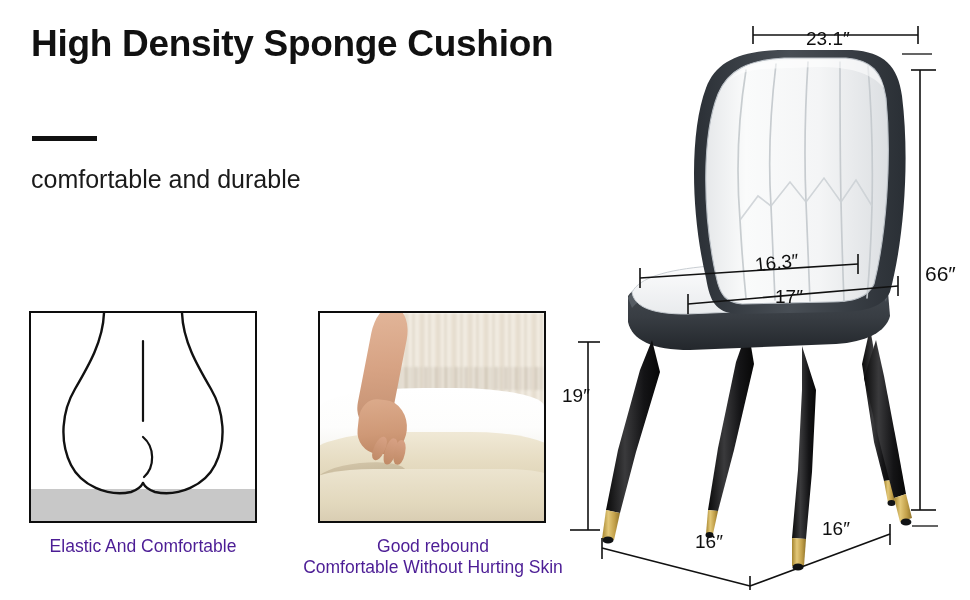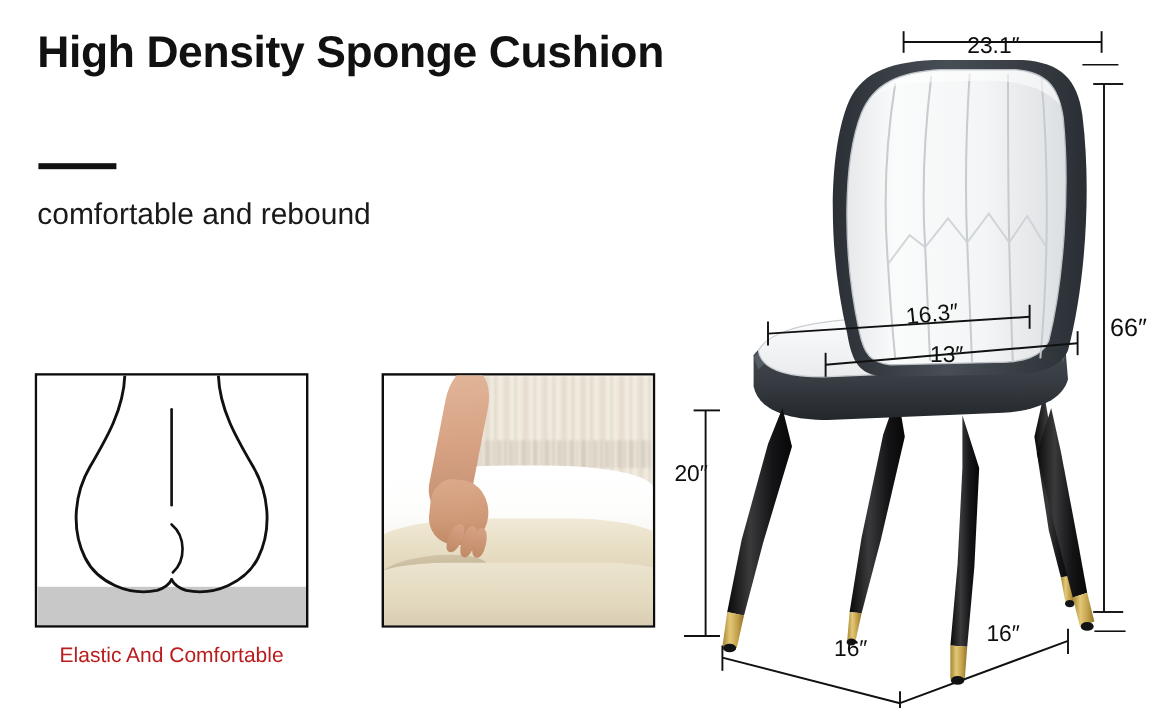--- a/index.html
+++ b/index.html
@@ -32,21 +32,21 @@
   
   .panel{
     position:absolute;border:2px solid #0d0d0d;
     background:#ffffff;box-sizing:border-box;overflow:hidden;
   }
   #panel-elastic{left:29px;top:311px;width:228px;height:212px;}
   #panel-rebound{left:318px;top:311px;width:228px;height:212px;}
 
   .caption{
     position:absolute;text-align:center;
-    font-size:17.5px;color:#b91c1c;line-height:21px;
+    font-size:17.5px;color:#4c1d95;line-height:21px;
   }
   #caption-elastic{left:15px;top:536px;width:256px;}
   #caption-rebound{left:278px;top:536px;width:310px;}
 
   
   .illus-svg{position:absolute;left:0;top:0;width:100%;height:100%;display:block;}
 
   
   .photo-bg{position:absolute;left:0;top:0;width:100%;height:100%;}
   .curtain{
@@ -121,21 +121,21 @@
 </style>
 </head>
 <body>
 
 <div id="root">
 
   <div class="headline">
     <span>High Density Sponge Cushion</span>
   </div>
   <div class="accent-bar"></div>
-  <div class="subhead">comfortable and rebound</div>
+  <div class="subhead">comfortable and durable</div>
 
   <div class="panel" id="panel-elastic">
     <svg class="illus-svg" viewBox="0 0 224 208" preserveAspectRatio="none">
       <rect x="0" y="0" width="224" height="208" fill="#ffffff"></rect>
       <rect x="0" y="176" width="224" height="32" fill="#c8c8c8"></rect>
       <path d="M73 0 C72 28 58 52 44 76 C31 98 28 128 40 152 C50 172 76 184 100 179
                C106 177 110 174 112 170" fill="none" stroke="#111111" stroke-width="2.4" stroke-linecap="round"></path>
       <path d="M151 0 C152 28 166 52 180 76 C193 98 196 128 184 152 C174 172 148 184 124 179
                C118 177 114 174 112 170" fill="none" stroke="#111111" stroke-width="2.4" stroke-linecap="round"></path>
       <line x1="112" y1="28" x2="112" y2="108" stroke="#111111" stroke-width="2.2" stroke-linecap="round"></line>
@@ -152,20 +152,24 @@
       <div class="foam1"></div>
       <div class="foam-edge"></div>
       <div class="foam2"></div>
       <div class="arm"></div>
       <div class="hand"></div>
       <div class="finger" style="left:29%;top:60%;width:5%;height:13%;transform:rotate(18deg);"></div>
       <div class="finger" style="left:33%;top:61%;width:5%;height:12%;transform:rotate(12deg);"></div>
       <div class="finger" style="left:24%;top:59%;width:5%;height:12%;transform:rotate(24deg);"></div>
     </div>
   </div>
+  <div class="caption" id="caption-rebound">
+    <div>Good rebound</div>
+    <div>Comfortable Without Hurting Skin</div>
+  </div>
 
   <div id="chair-wrap">
     <svg class="chair-svg" viewBox="0 0 430 580" preserveAspectRatio="none">
       <defs>
         <linearGradient id="gShellSide" x1="0" y1="0" x2="1" y2="0">
           <stop offset="0%" stop-color="#2b3036"></stop>
           <stop offset="45%" stop-color="#484e55"></stop>
           <stop offset="100%" stop-color="#2a2f35"></stop>
         </linearGradient>
         <linearGradient id="gSeatBase" x1="0" y1="0" x2="0" y2="1">
@@ -282,18 +286,18 @@
         <line x1="62" y1="528" x2="62" y2="549"></line>
         <line x1="210" y1="566" x2="210" y2="586"></line>
         <line x1="350" y1="514" x2="350" y2="535"></line>
       </g>
     </svg>
   </div>
 
   <div class="dim" id="dim-145">23.1″</div>
   <div class="dim" id="dim-35">66″</div>
   <div class="dim" id="dim-163">16.3″</div>
-  <div class="dim" id="dim-17">13″</div>
-  <div class="dim" id="dim-18">20″</div>
+  <div class="dim" id="dim-17">17″</div>
+  <div class="dim" id="dim-18">19″</div>
   <div class="dim" id="dim-16a">16″</div>
   <div class="dim" id="dim-16b">16″</div>
 
 </div>
 
 </body></html>

